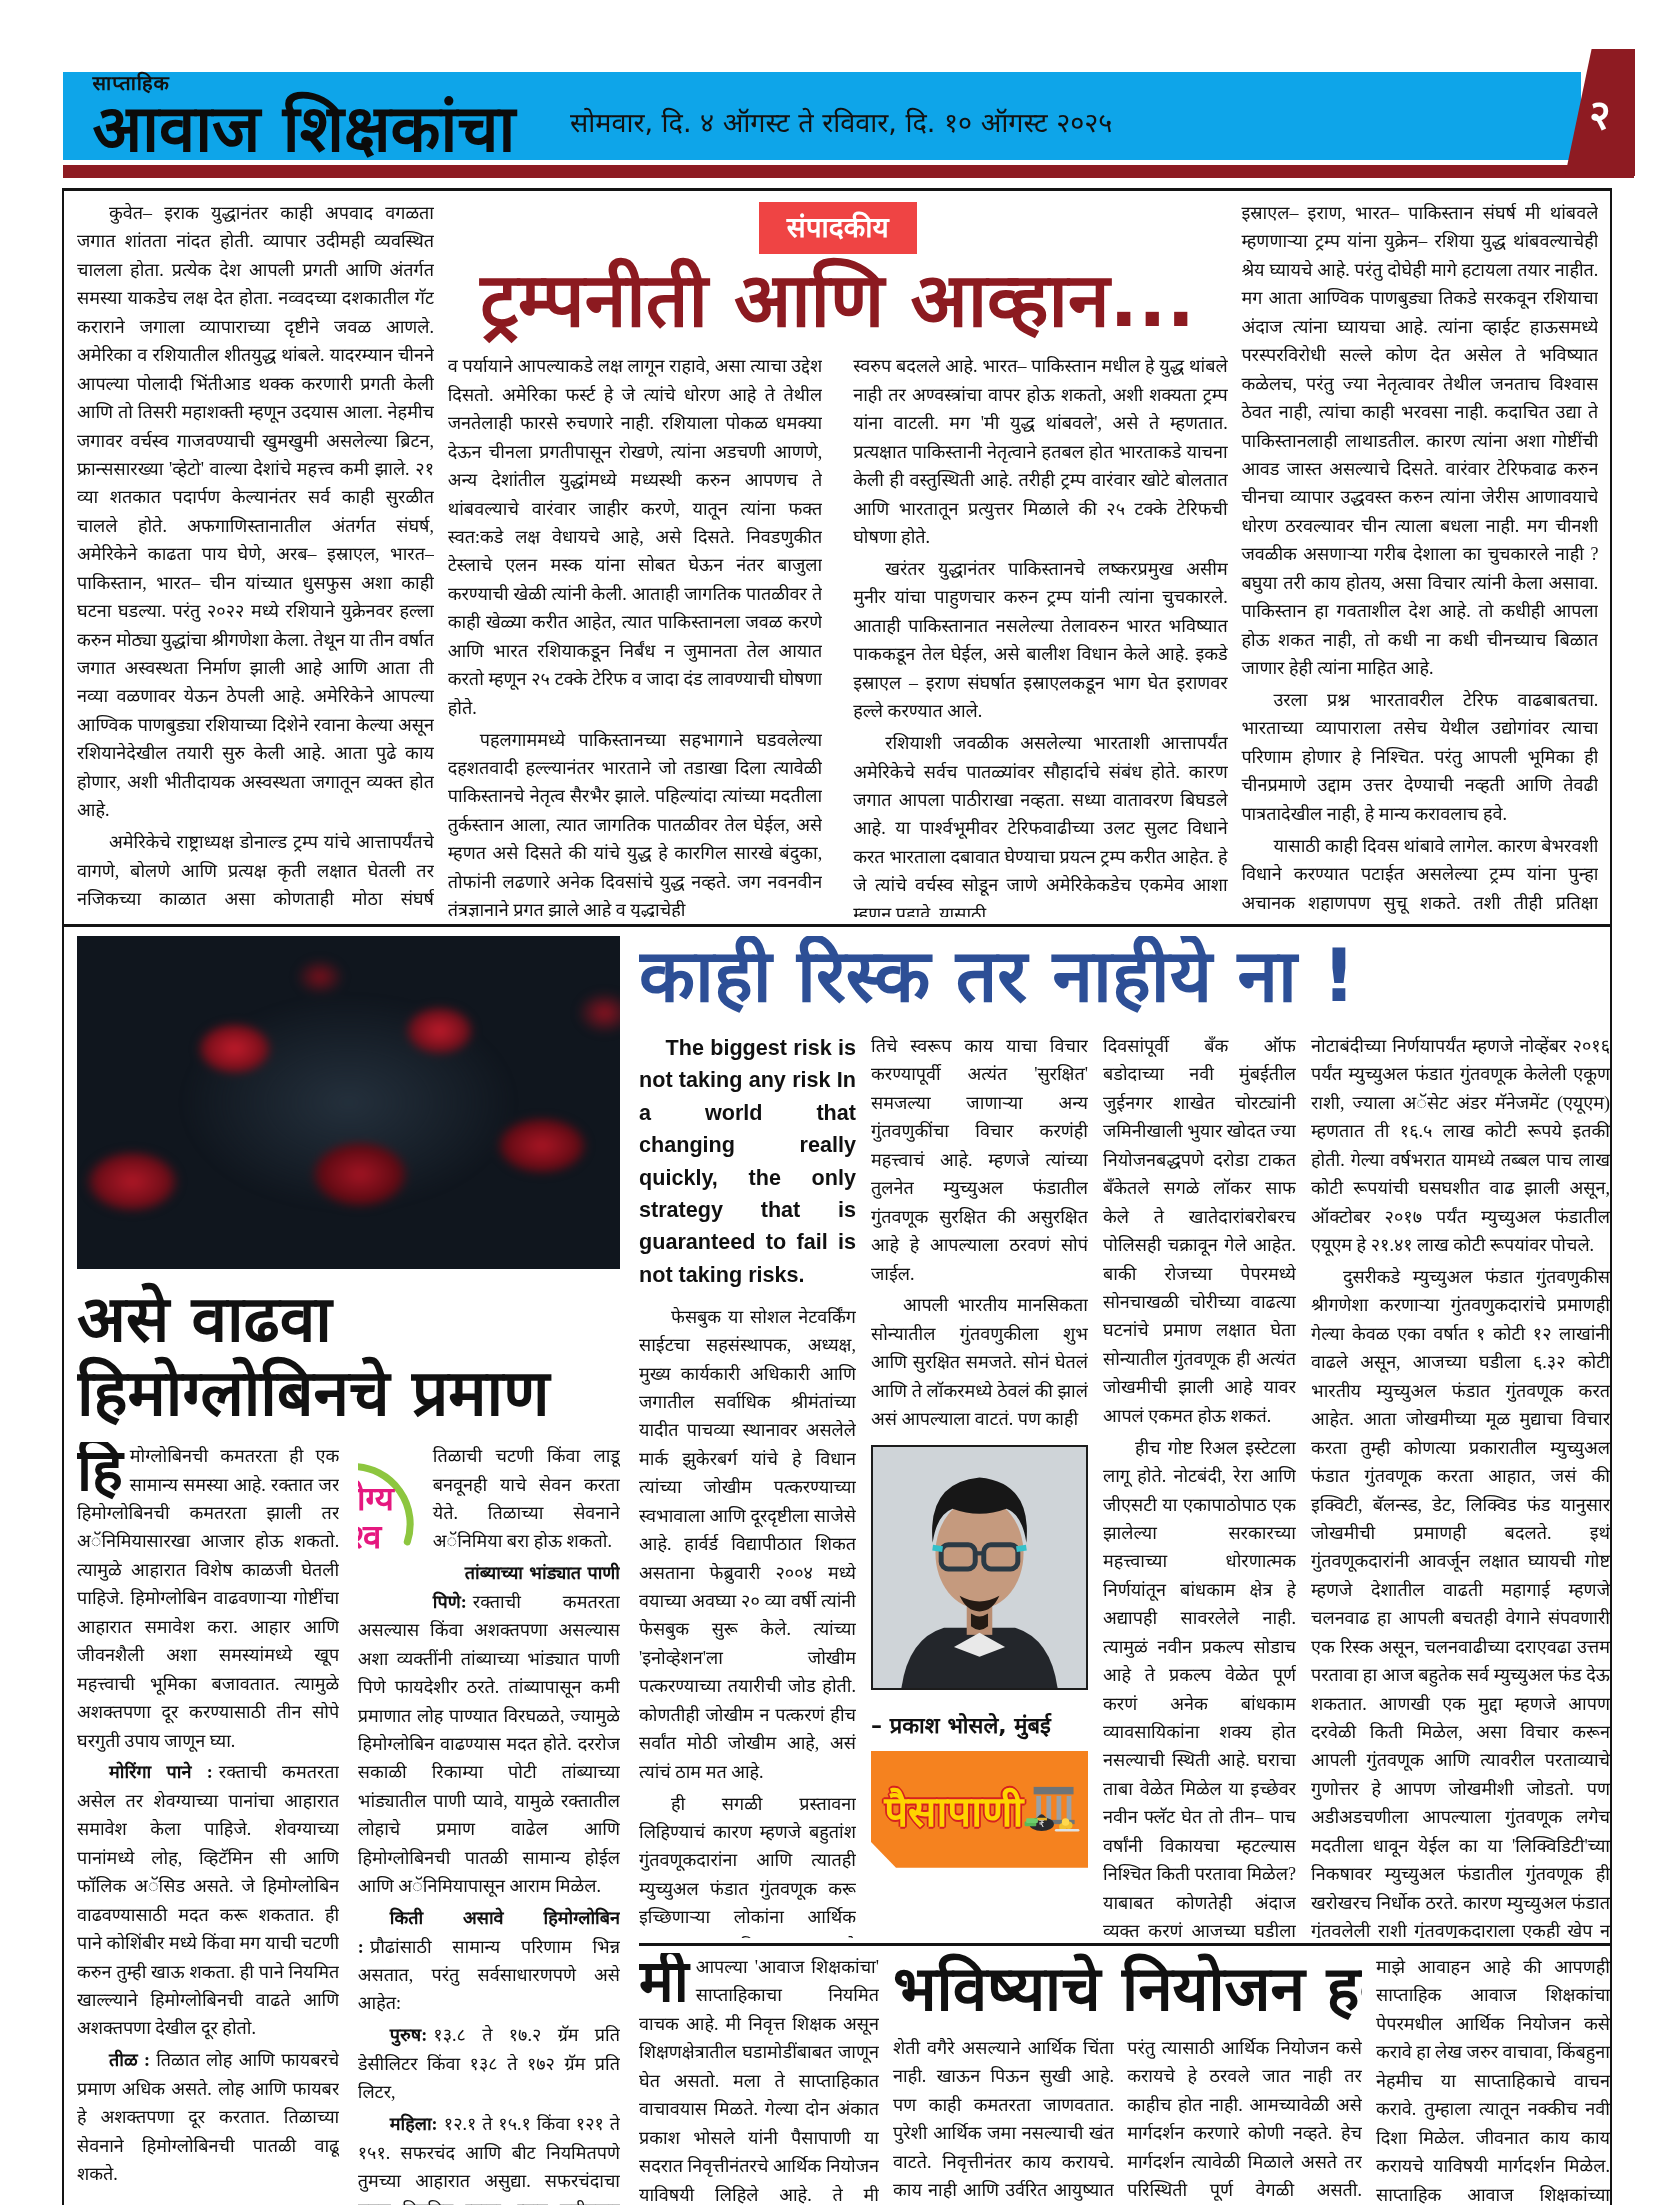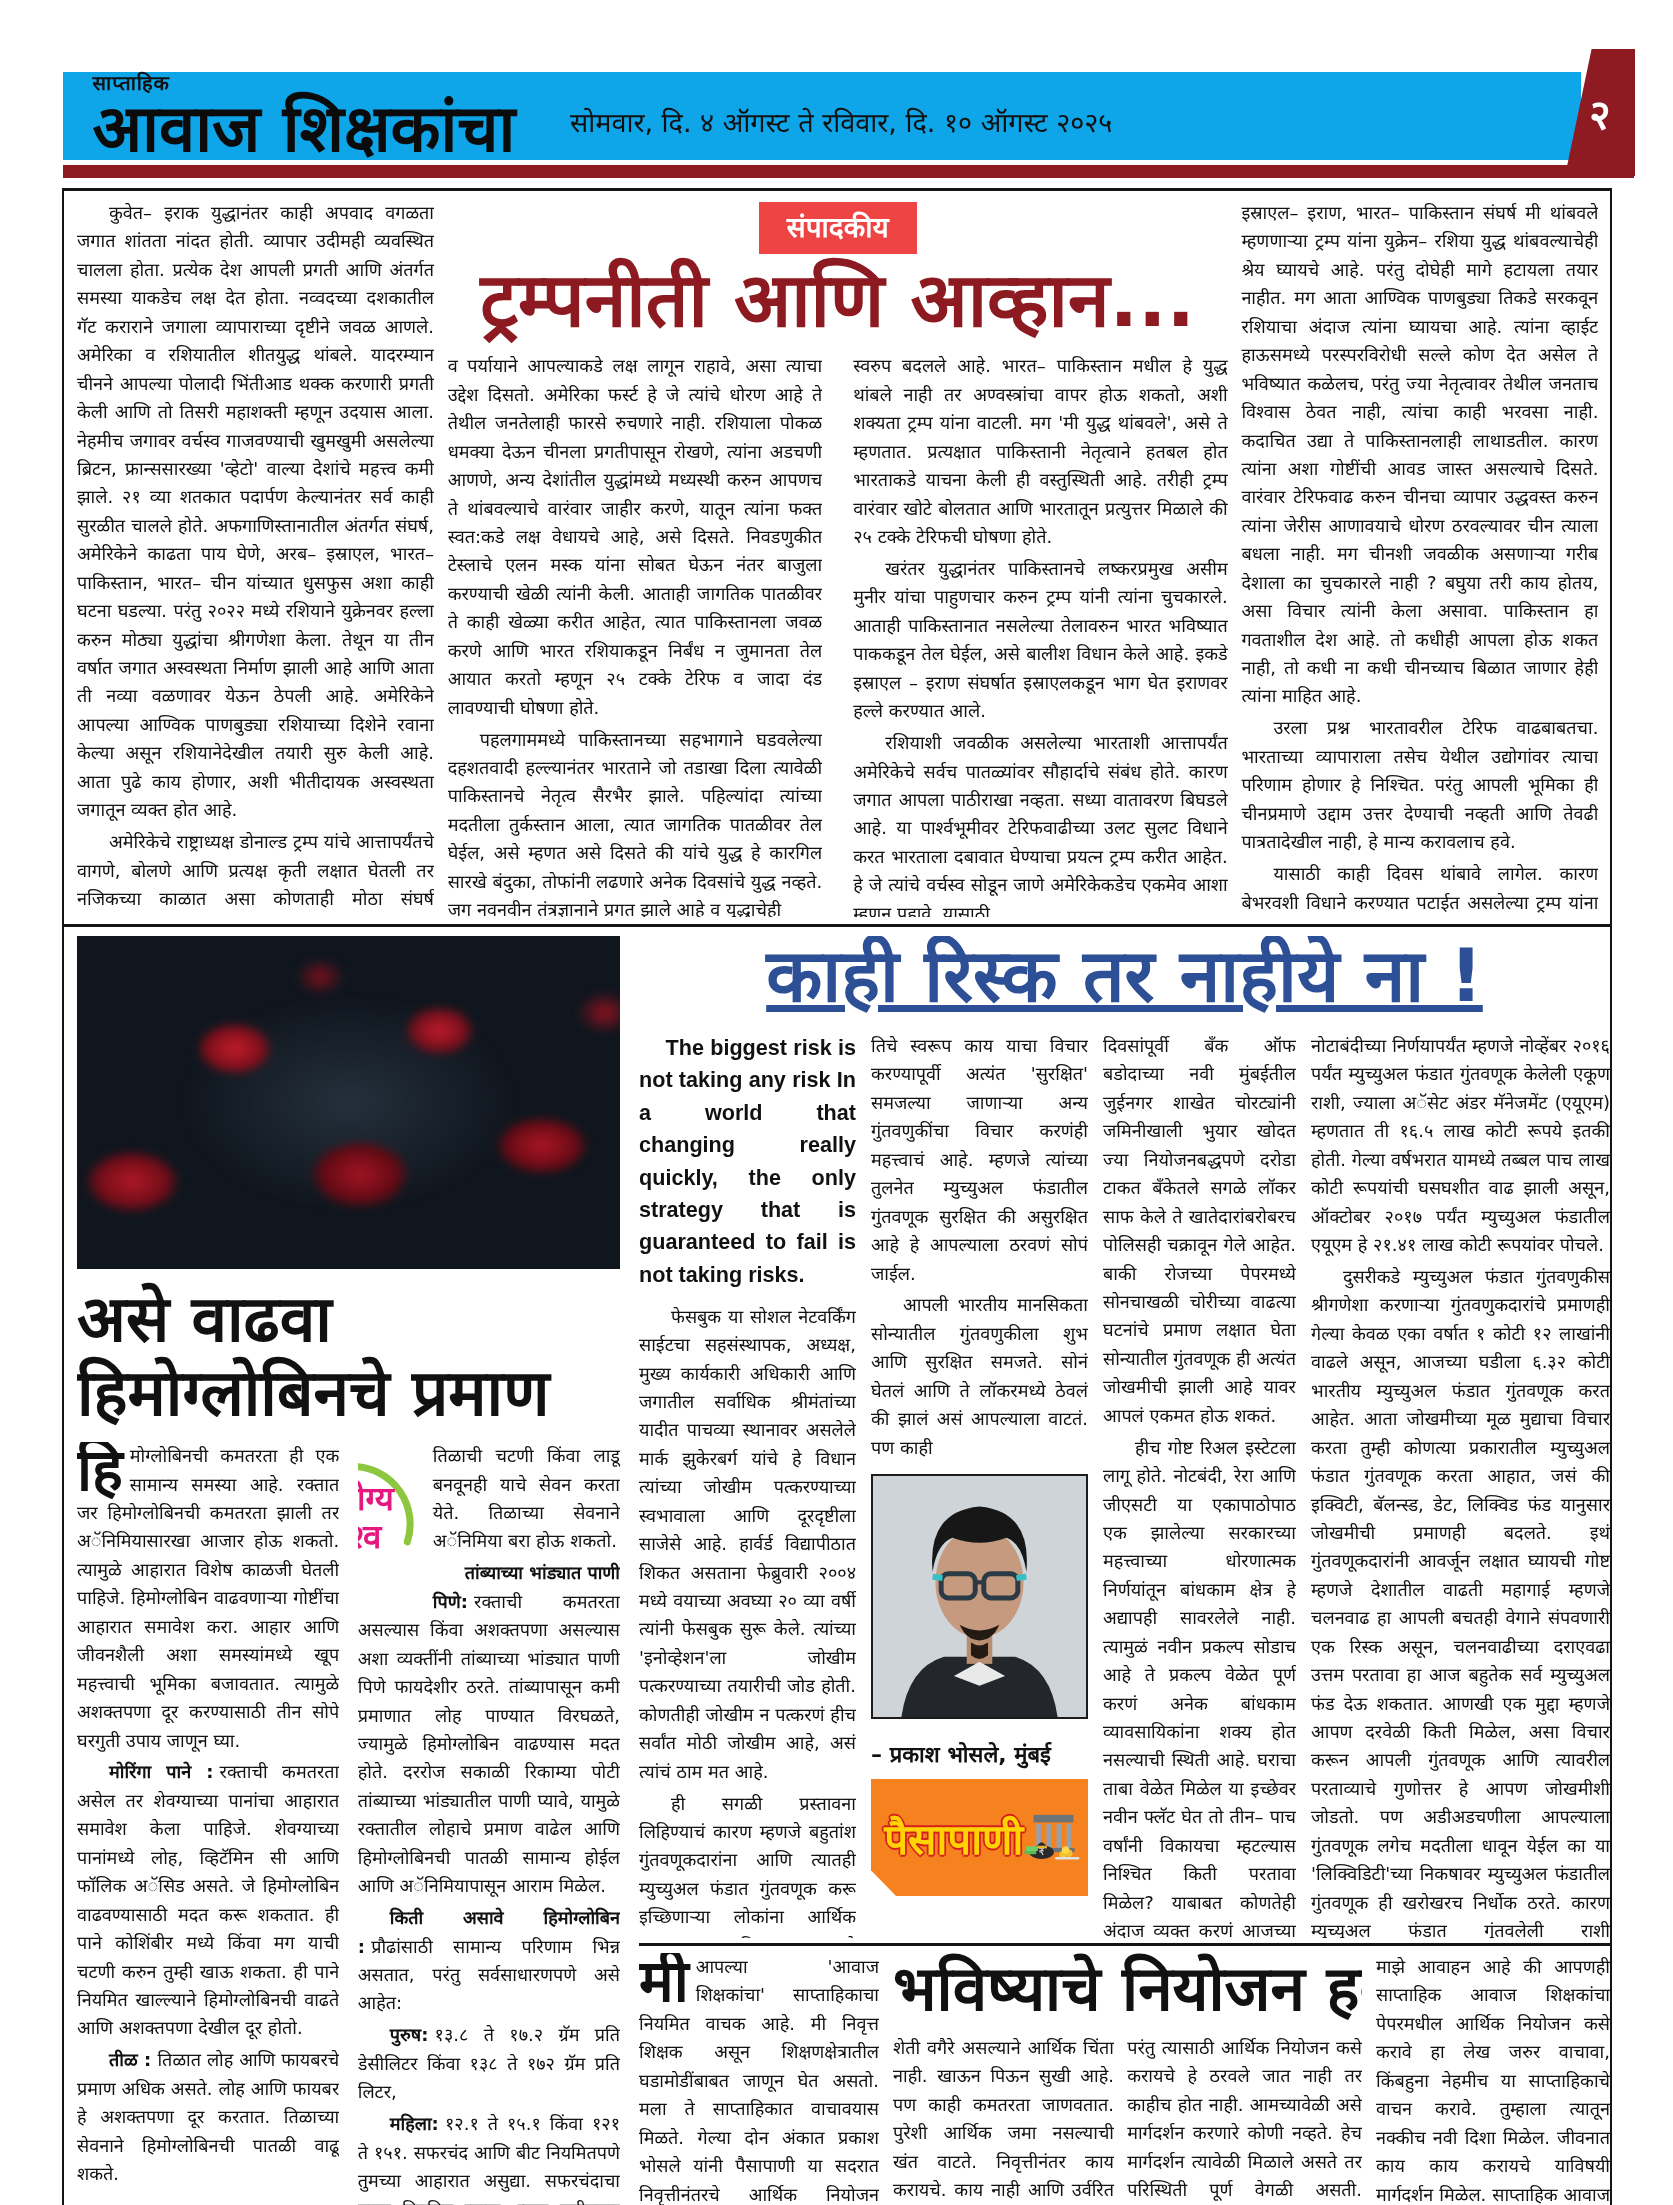--- a/index.html
+++ b/index.html
@@ -11,21 +11,21 @@
   .mast-weekly{font-size:20px;font-weight:bold;color:#111;letter-spacing:0.9px;}
   .mast-title{font-size:65px;font-weight:bold;color:#0b0b0b;line-height:1.02;}
   .mast-date{position:absolute;left:507px;top:31px;font-size:27px;font-weight:normal;color:#111;}
   .mast-ribbon{left:1565px;top:49px;width:70px;height:127px;background:#8e1b22;clip-path:polygon(38% 0,100% 0,100% 100%,0 100%);display:flex;align-items:center;justify-content:center;}
   .mast-ribbon span{color:#fff;font-size:41px;font-weight:bold;}
   .mast-bar{left:63px;top:165px;width:1571px;height:13.2px;background:#8e1b22;}
   .rule{background:#141414;}
   .side-rule{width:1.8px;background:#141414;}
   
   .col{overflow:hidden;height:100%;}
-  p.b{font-size:18px;line-height:1.58;text-align:justify;margin:0 0 3.5px 0;text-indent:32px;}
+  p.b{font-size:18px;line-height:1.58;text-align:justify;margin:0 0 3.5px 0;text-indent:32px;font-family:Liberation Serif, serif;}
   p.b.ni{text-indent:0;}
   .lead{font-weight:bold;margin-right:6.2px;}
   .dropcap{float:left;font-size:58px;line-height:.85;font-weight:bold;padding:3.5px 7px 0 0;}
   
   .ed-grid{left:77px;top:199px;width:1522px;height:718px;display:grid;grid-template-columns:357px 780px 357px;column-gap:13.7px;}
   .ed-mid{display:flex;flex-direction:column;overflow:hidden;}
   .ed-badge{align-self:center;background:#ef4444;color:#fff;font-size:28px;font-weight:bold;padding:5.3px 28px 8.8px;margin-top:2.6px;}
   .ed-head{font-size:75px;font-weight:bold;color:#8c1a20;text-align:center;line-height:1.08;margin:6.2px 0 11.5px;white-space:nowrap;}
   .ed-cols{flex:1;display:grid;grid-template-columns:1fr 1fr;column-gap:31px;overflow:hidden;}
   
@@ -41,21 +41,21 @@
      radial-gradient(40px 31px at 95% 25%,#8f1220 0%,transparent 70%),
      radial-gradient(35px 26.5px at 45% 15%,#7d0f1b 0%,transparent 70%),
      radial-gradient(221px 141px at 50% 50%,#24303c 0%,transparent 75%);}
   .health-head{font-size:64px;font-weight:bold;line-height:1.16;margin:13.2px 0 11.5px;flex:none;}
   .health-cols{flex:1;display:grid;grid-template-columns:1fr 1fr;column-gap:18.5px;overflow:hidden;}
   .arogya{float:left;width:146px;height:146px;margin:7px 8px 4.4px -79px;position:relative;}
   .arogya svg{position:absolute;inset:0;}
   .arogya .t{position:absolute;left:0;right:0;top:31px;text-align:center;color:#e5187f;font-weight:bold;font-size:33px;line-height:1.15;}
   
   .risk{left:639px;top:936px;width:971px;height:1002px;display:flex;flex-direction:column;overflow:hidden;}
-  .risk-head{font-size:73px;font-weight:bold;color:#2d4f96;text-align:center;line-height:1.05;margin:1.8px 0 17.6px;white-space:nowrap;flex:none;text-decoration:underline;}
+  .risk-head{font-size:73px;font-weight:bold;color:#2d4f96;line-height:1.05;margin:1.8px 0 17.6px;white-space:nowrap;flex:none;}
   .risk-cols{flex:1;display:grid;grid-template-columns:217px 217px 193px 1fr;column-gap:15px;overflow:hidden;}
   p.eng{font-family:"Liberation Sans",sans-serif;font-weight:bold;font-size:21.6px;line-height:1.5;text-align:justify;margin:0 0 11.5px 0;text-indent:26.5px;}
   .photo{width:100%;height:245px;border:2.6px solid #1c1c1c;box-sizing:border-box;margin:11.5px 0 6.2px;background:#cdd2d6;}
   .byline{font-size:22px;font-weight:bold;margin:19px 0 8px;}
   .paisa{margin-top:11.5px;background:#f5821f;height:117px;display:flex;align-items:center;padding:0 6.2px 0 13.2px;clip-path:polygon(0 0,100% 0,100% 100%,25px 100%,0 78%);}
   .paisa .t{color:#ffd400;font-size:42px;font-weight:bold;text-shadow:-1.8px 0 #d62020,1.8px 0 #d62020,0 -1.8px #d62020,0 1.8px #d62020,-1.3px -1.3px #d62020,1.3px 1.3px #d62020;flex:1;}
   
   .plan{left:639px;top:1953px;width:971px;height:374px;display:grid;grid-template-columns:240px 469px 1fr;column-gap:14px;overflow:hidden;}
   .plan-mid{display:flex;flex-direction:column;overflow:hidden;}
   .plan-head{font-size:62px;font-weight:bold;text-align:center;line-height:1.05;margin:2.6px 0 13.2px;white-space:nowrap;}

